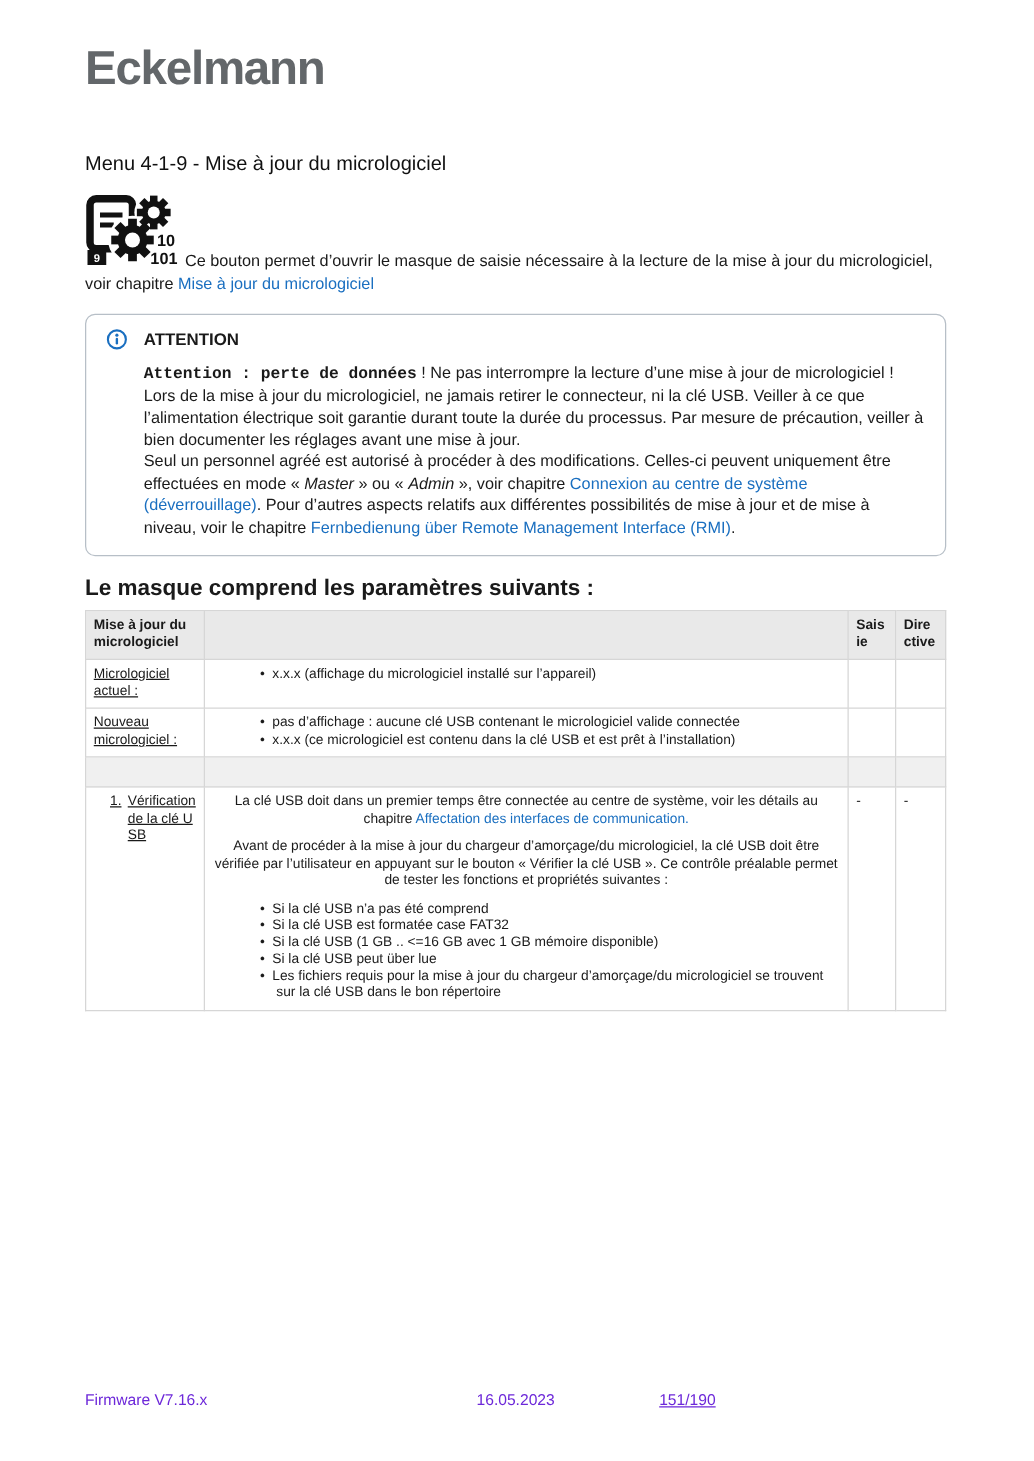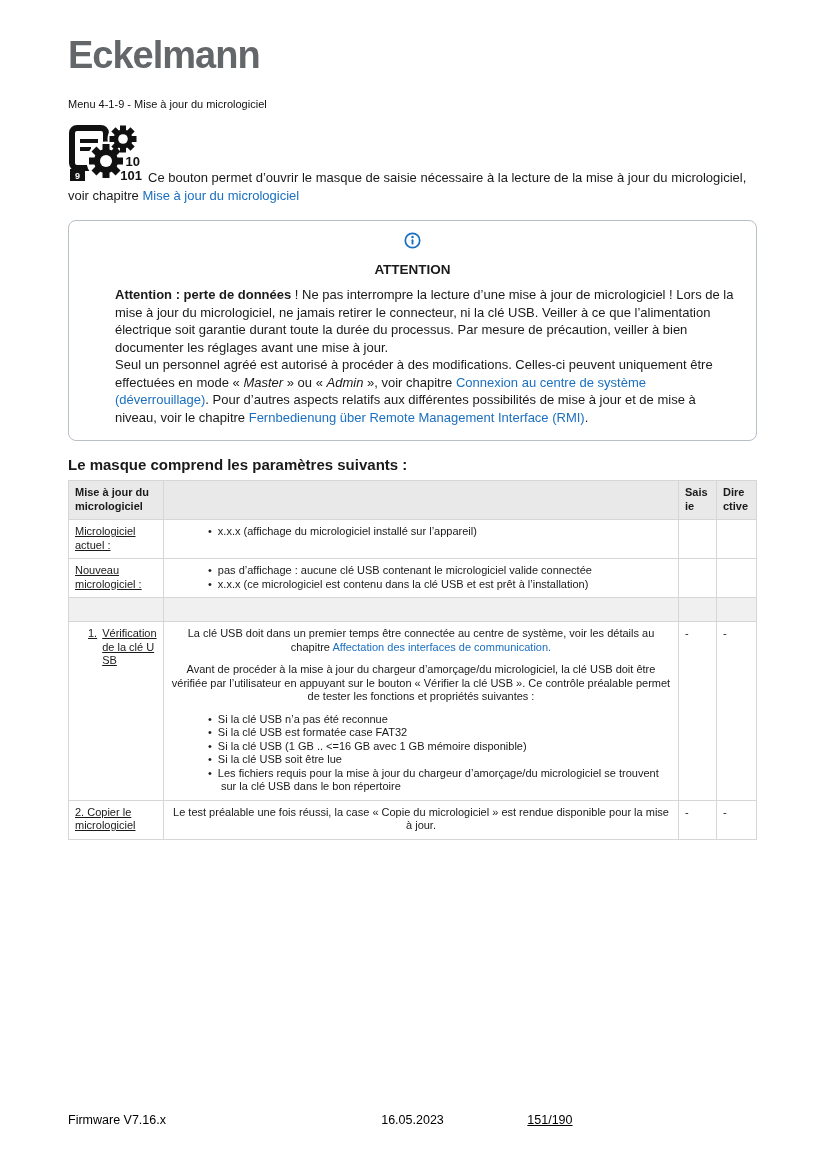--- a/index.html
+++ b/index.html
@@ -1,54 +1,54 @@
 <!DOCTYPE html>
 <html lang="fr" style="--link: #1a6fc0; --attborder: #b7bfc7; --thbg: #e9e9e9; --sepbg: #f0f0f0;"><head>
 <meta charset="utf-8">
 <style>
   html,body{margin:0;padding:0;background:#fff;}
   .page{position:relative;width:827px;height:1169px;background:#fff;overflow:hidden;
         font-family:"Liberation Sans","DejaVu Sans",sans-serif;color:#1a1a1a;}
   .content{position:absolute;left:68px;top:0;width:689px;}
 
   .logo{margin-top:36px;font-size:38px;font-weight:bold;letter-spacing:-1px;color:#63676a;line-height:1;}
-  .breadcrumb{margin-top:24px;font-size:11px;color:#111;}
+  .breadcrumb{margin-top:49px;font-size:16px;color:#111;}
 
   .intro{margin-top:14px;font-size:13px;line-height:18px;}
   .fw-icon{margin-right:6px;}
   a.lnk,span.lnk{color:var(--link,#1a6fc0);text-decoration:none;cursor:pointer;}
-  .b{font-weight:bold;}
+  .b{font-weight:bold;font-family:Liberation Mono, monospace;}
   .i{font-style:italic;}
 
   .att{margin-top:15px;border:1px solid var(--attborder,#b7bfc7);border-radius:8px;
        padding:11px 16px 14px 16px;box-sizing:border-box;}
-  .att-head{display:flex;align-items:center;gap:13px;flex-direction:column;}
+  .att-head{display:flex;align-items:center;gap:13px;}
   .att-title{font-size:13.5px;font-weight:bold;}
   .att-body{margin-left:30px;margin-top:9px;font-size:13px;line-height:17.5px;}
 
-  .tbl-heading{margin-top:15px;font-size:15px;font-weight:bold;}
+  .tbl-heading{margin-top:15px;font-size:18px;font-weight:bold;}
 
   table{margin-top:7px;width:689px;border-collapse:collapse;table-layout:fixed;
         font-size:11px;line-height:13.5px;}
   th,td{border:1px solid #d6d6d6;padding:5px 6px 6px 6px;vertical-align:top;text-align:left;}
   th{background:var(--thbg,#e9e9e9);font-weight:bold;font-size:11px;}
   th.small{word-break:break-all;}
   col.c1{width:95px;} col.c3{width:38px;} col.c4{width:40px;}
   tr.sep td{background:var(--sepbg,#f0f0f0);height:15px;padding:4px;}
   td.lbl{padding-right:4px;text-decoration:underline;}
   .num-label{display:flex;gap:5px;padding-left:13px;}
   .num-text{word-break:break-all;width:56px;}
   .cellp{margin:0;text-align:center;}
   .cellp + .cellp, .cellp + ul.bul, ul.bul + .cellp{margin-top:9px;}
   ul.bul{margin:0;padding:0 0 0 38px;list-style:none;}
   ul.bul li{padding-left:13px;text-indent:-13px;}
   ul.bul li::before{content:"•";margin-right:6px;}
   td.dash{text-align:left;}
 
-  .footer{position:absolute;left:68px;top:1113px;width:689px;display:flex;font-size:12.5px;color:#000000;}
+  .footer{position:absolute;left:68px;top:1113px;width:689px;display:flex;font-size:12.5px;color:#6d28d9;}
   .footer span{flex:1;}
   .footer .fc{text-align:center;}
   .footer .fr{text-align:left;text-decoration:underline;}
 </style>
 </head>
 <body>
 
 <div class="page">
   <div class="content">
 
@@ -154,34 +154,26 @@
             <td class="lbl">
               <div class="num-label">
                 <span>1.</span>
                 <span class="num-text">Vérification de la clé USB</span>
               </div>
             </td>
             <td>
               <div class="cellp"><span class="">La clé USB doit dans un premier temps être connectée au centre de système, voir les détails au chapitre </span><a class="lnk" href="#">Affectation des interfaces de communication.</a></div>
               <div class="cellp"><span class="">Avant de procéder à la mise à jour du chargeur d’amorçage/du micrologiciel, la clé USB doit être vérifiée par l’utilisateur en appuyant sur le bouton « Vérifier la clé USB ». Ce contrôle préalable permet de tester les fonctions et propriétés suivantes :</span></div>
               <ul class="bul">
-                <li>Si la clé USB n’a pas été reconnue</li>
+                <li>Si la clé USB n’a pas été comprend</li>
                 <li>Si la clé USB est formatée case FAT32</li>
                 <li>Si la clé USB (1 GB .. &lt;=16 GB avec 1 GB mémoire disponible)</li>
-                <li>Si la clé USB soit être lue</li>
+                <li>Si la clé USB peut über lue</li>
                 <li>Les fichiers requis pour la mise à jour du chargeur d’amorçage/du micrologiciel se trouvent sur la clé USB dans le bon répertoire</li>
               </ul>
-            </td>
-            <td class="dash">-</td>
-            <td class="dash">-</td>
-          </tr>
-          <tr>
-            <td class="lbl">2. Copier le micrologiciel</td>
-            <td>
-              <div class="cellp"><span class="">Le test préalable une fois réussi, la case « Copie du micrologiciel » est rendue disponible pour la mise à jour.</span></div>
             </td>
             <td class="dash">-</td>
             <td class="dash">-</td>
           </tr>
         </tbody>
     </table>
 
   </div>
 
   <div class="footer">

